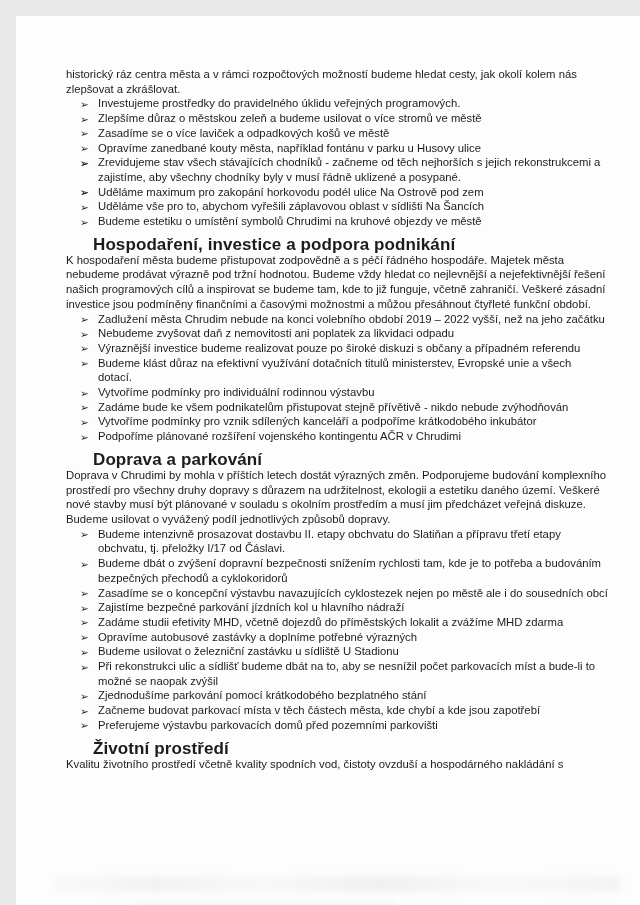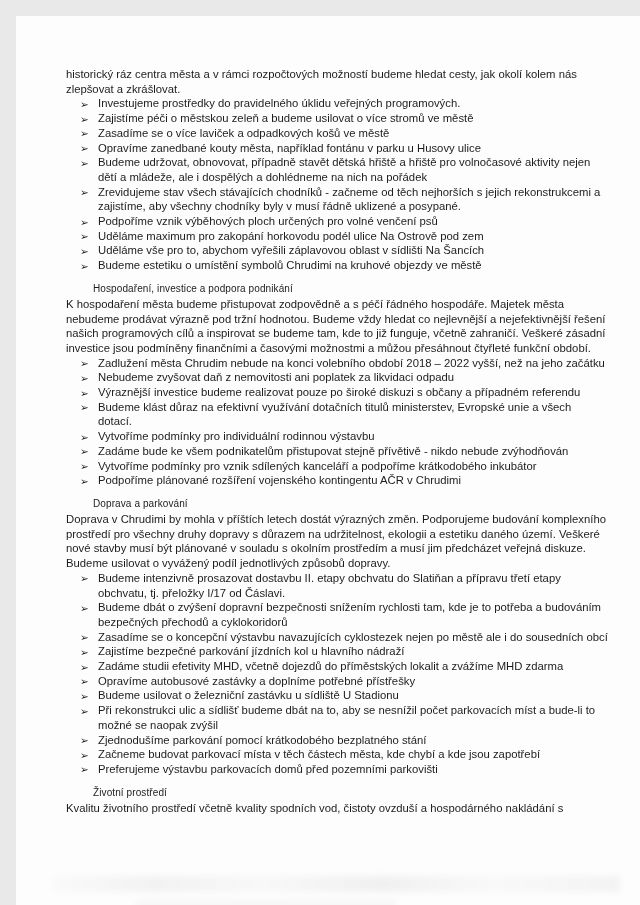--- a/index.html
+++ b/index.html
@@ -12,22 +12,22 @@
     color: var(--page-fg, #1c1c1c);
     font-family: "Liberation Sans", "DejaVu Sans", sans-serif;
     font-size: 11.3px;
     line-height: 14.7px;
     box-sizing: border-box;
     padding: 51px 48px 0 50px;
     overflow: hidden;
   }
   .para { margin: 0; }
   .section-heading {
-    font-weight: normal;
-    font-size: 10px;
+    font-weight: bold;
+    font-size: 17px;
     line-height: 16px;
     margin: 8px 0 0 0;
     letter-spacing: 0.1px;
     padding-left: 27px;
   }
   .bullets { margin: 0; padding: 0; list-style: none; }
   .bullet { position: relative; padding-left: 32px; }
   .bullet .glyph {
     position: absolute;
     left: 14px;
@@ -60,51 +60,51 @@
   }
 </style>
 </head>
 <body>
 
 <div class="page" style="--page-bg: #fdfdfd; --page-fg: #1c1c1c;">
   <div id="content">
       <p class="para">historický ráz centra města a v rámci rozpočtových možností budeme hledat cesty, jak okolí kolem nás zlepšovat a zkrášlovat.</p>
       <ul class="bullets">
         <li class="bullet"><span class="glyph">➢</span><span>Investujeme prostředky do pravidelného úklidu veřejných programových.</span></li>
-        <li class="bullet"><span class="glyph">➢</span><span>Zajistíme péči o městskou zeleň a budeme usilovat o více stromů ve městě</span></li>
+        <li class="bullet"><span class="glyph">➢</span><span>Zlepšíme důraz o městskou zeleň a budeme usilovat o více stromů ve městě</span></li>
         <li class="bullet"><span class="glyph">➢</span><span>Zasadíme se o více laviček a odpadkových košů ve městě</span></li>
         <li class="bullet"><span class="glyph">➢</span><span>Opravíme zanedbané kouty města, například fontánu v parku u Husovy ulice</span></li>
-        <li class="bullet"><span class="glyph">➢</span><span>Budeme udržovat, obnovovat, případně stavět dětská hřiště a hřiště pro volnočasové aktivity nejen dětí a mládeže, ale i dospělých a dohlédneme na nich na pořádek</span></li>
+        <li class="bullet"><span class="glyph">➢</span></li>
         <li class="bullet"><span class="glyph">➢</span><span>Zrevidujeme stav všech stávajících chodníků - začneme od těch nejhorších s jejich rekonstrukcemi a zajistíme, aby všechny chodníky byly v musí řádně uklizené a posypané.</span></li>
-        <li class="bullet"><span class="glyph">➢</span><span>Podpoříme vznik výběhových ploch určených pro volné venčení psů</span></li>
+        <li class="bullet"><span class="glyph">➢</span></li>
         <li class="bullet"><span class="glyph">➢</span><span>Uděláme maximum pro zakopání horkovodu podél ulice Na Ostrově pod zem</span></li>
         <li class="bullet"><span class="glyph">➢</span><span>Uděláme vše pro to, abychom vyřešili záplavovou oblast v sídlišti Na Šancích</span></li>
         <li class="bullet"><span class="glyph">➢</span><span>Budeme estetiku o umístění symbolů Chrudimi na kruhové objezdy ve městě</span></li>
       </ul>
       <div class="section-heading">Hospodaření, investice a podpora podnikání</div>
       <p class="para">K hospodaření města budeme přistupovat zodpovědně a s péčí řádného hospodáře. Majetek města nebudeme prodávat výrazně pod tržní hodnotou. Budeme vždy hledat co nejlevnější a nejefektivnější řešení našich programových cílů a inspirovat se budeme tam, kde to již funguje, včetně zahraničí. Veškeré zásadní investice jsou podmíněny finančními a časovými možnostmi a můžou přesáhnout čtyřleté funkční období.</p>
       <ul class="bullets">
-        <li class="bullet"><span class="glyph">➢</span><span>Zadlužení města Chrudim nebude na konci volebního období 2018 – 2022 vyšší, než na jeho začátku</span></li>
+        <li class="bullet"><span class="glyph">➢</span><span>Zadlužení města Chrudim nebude na konci volebního období 2019 – 2022 vyšší, než na jeho začátku</span></li>
         <li class="bullet"><span class="glyph">➢</span><span>Nebudeme zvyšovat daň z nemovitosti ani poplatek za likvidaci odpadu</span></li>
         <li class="bullet"><span class="glyph">➢</span><span>Výraznější investice budeme realizovat pouze po široké diskuzi s občany a případném referendu</span></li>
         <li class="bullet"><span class="glyph">➢</span><span>Budeme klást důraz na efektivní využívání dotačních titulů ministerstev, Evropské unie a všech dotací.</span></li>
         <li class="bullet"><span class="glyph">➢</span><span>Vytvoříme podmínky pro individuální rodinnou výstavbu</span></li>
         <li class="bullet"><span class="glyph">➢</span><span>Zadáme bude ke všem podnikatelům přistupovat stejně přívětivě - nikdo nebude zvýhodňován</span></li>
         <li class="bullet"><span class="glyph">➢</span><span>Vytvoříme podmínky pro vznik sdílených kanceláří a podpoříme krátkodobého inkubátor</span></li>
         <li class="bullet"><span class="glyph">➢</span><span>Podpoříme plánované rozšíření vojenského kontingentu AČR v Chrudimi</span></li>
       </ul>
       <div class="section-heading">Doprava a parkování</div>
       <p class="para">Doprava v Chrudimi by mohla v příštích letech dostát výrazných změn. Podporujeme budování komplexního prostředí pro všechny druhy dopravy s důrazem na udržitelnost, ekologii a estetiku daného území. Veškeré nové stavby musí být plánované v souladu s okolním prostředím a musí jim předcházet veřejná diskuze. Budeme usilovat o vyvážený podíl jednotlivých způsobů dopravy.</p>
       <ul class="bullets">
         <li class="bullet"><span class="glyph">➢</span><span>Budeme intenzivně prosazovat dostavbu II. etapy obchvatu do Slatiňan a přípravu třetí etapy obchvatu, tj. přeložky I/17 od Čáslavi.</span></li>
         <li class="bullet"><span class="glyph">➢</span><span>Budeme dbát o zvýšení dopravní bezpečnosti snížením rychlosti tam, kde je to potřeba a budováním bezpečných přechodů a cyklokoridorů</span></li>
         <li class="bullet"><span class="glyph">➢</span><span>Zasadíme se o koncepční výstavbu navazujících cyklostezek nejen po městě ale i do sousedních obcí</span></li>
         <li class="bullet"><span class="glyph">➢</span><span>Zajistíme bezpečné parkování jízdních kol u hlavního nádraží</span></li>
         <li class="bullet"><span class="glyph">➢</span><span>Zadáme studii efetivity MHD, včetně dojezdů do příměstských lokalit a zvážíme MHD zdarma</span></li>
-        <li class="bullet"><span class="glyph">➢</span><span>Opravíme autobusové zastávky a doplníme potřebné přístřešky</span></li>
+        <li class="bullet"><span class="glyph">➢</span><span>Opravíme autobusové zastávky a doplníme potřebné výrazných</span></li>
         <li class="bullet"><span class="glyph">➢</span><span>Budeme usilovat o železniční zastávku u sídliště U Stadionu</span></li>
         <li class="bullet"><span class="glyph">➢</span><span>Při rekonstrukci ulic a sídlišť budeme dbát na to, aby se nesnížil počet parkovacích míst a bude-li to možné se naopak zvýšil</span></li>
         <li class="bullet"><span class="glyph">➢</span><span>Zjednodušíme parkování pomocí krátkodobého bezplatného stání</span></li>
         <li class="bullet"><span class="glyph">➢</span><span>Začneme budovat parkovací místa v těch částech města, kde chybí a kde jsou zapotřebí</span></li>
         <li class="bullet"><span class="glyph">➢</span><span>Preferujeme výstavbu parkovacích domů před pozemními parkovišti</span></li>
       </ul>
       <div class="section-heading">Životní prostředí</div>
       <p class="para">Kvalitu životního prostředí včetně kvality spodních vod, čistoty ovzduší a hospodárného nakládání s</p>
     </div>
   <div class="scan-noise"></div>

